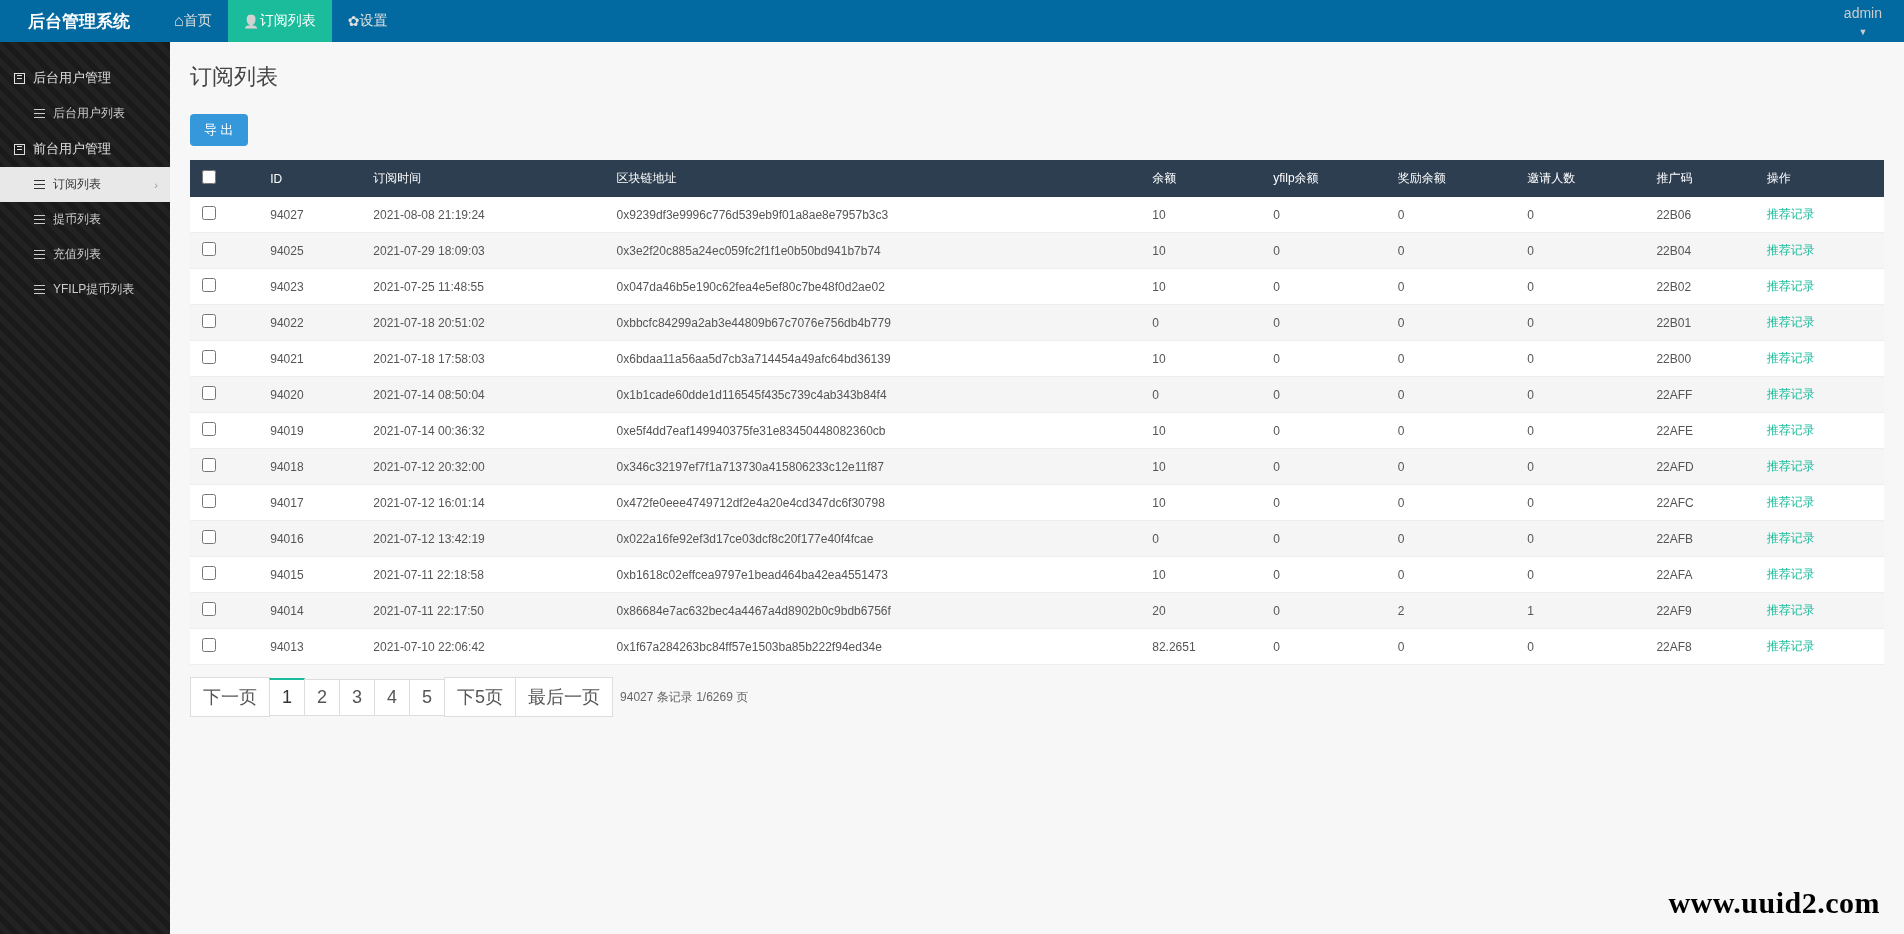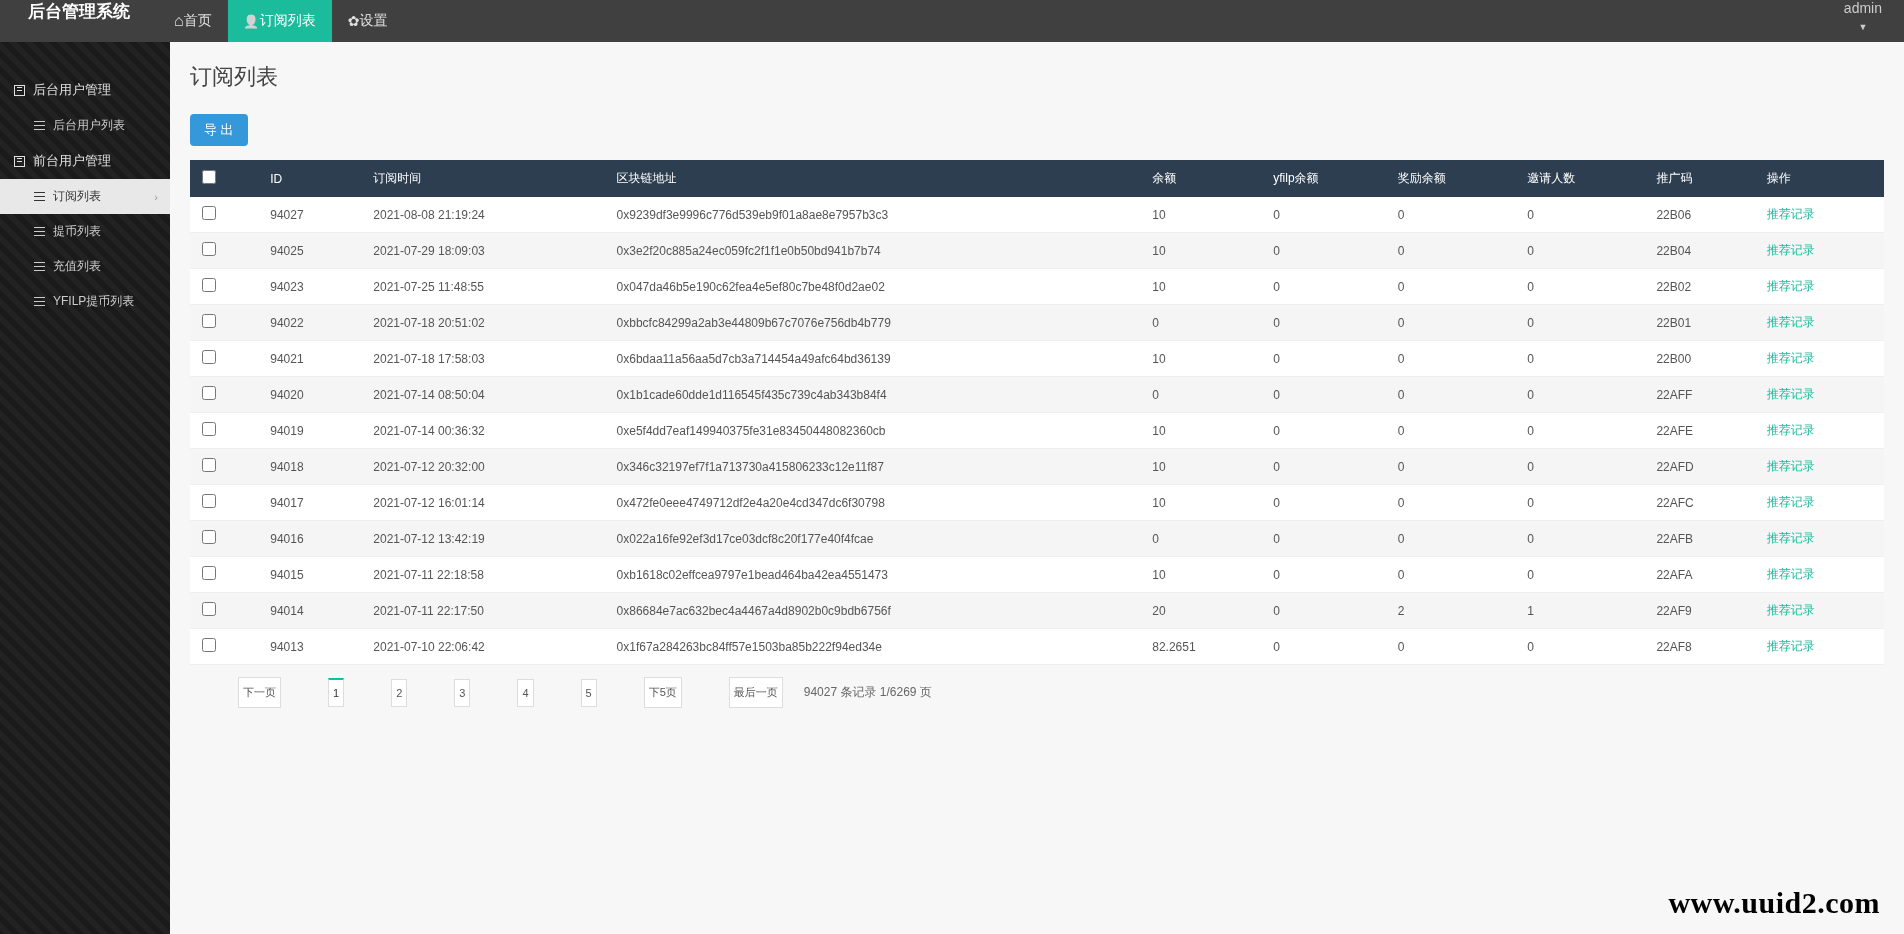--- a/index.html
+++ b/index.html
@@ -1,27 +1,27 @@
 <!DOCTYPE html>
 <html><head>
   <meta charset="utf-8">
   <style>
     * { margin: 0; padding: 0; box-sizing: border-box; }
     body { font-family: "Microsoft YaHei", Arial, sans-serif; font-size: 13px; background: #f4f4f4; color: #333; }
     
-    .top-nav { background: #404040; height: 42px; display: flex; color: #fff; position: relative; }
+    .top-nav { background: #0369a1; height: 42px; display: flex; align-items: center; color: #fff; position: relative; }
     .brand { font-size: 17px; font-weight: bold; padding: 0 28px; }
     .nav-items { display: flex; height: 100%; }
     .nav-item { display: flex; align-items: center; padding: 0 16px; cursor: pointer; color: #e0e0e0; font-size: 14px; }
     .nav-item.active { background: #1abc9c; color: #fff; }
     .user-menu { margin-left: auto; padding: 0 22px; display: flex; align-items: center; gap: 6px; cursor: pointer; color: #ccc; font-size: 14px; flex-direction: column; }
     
     .layout { display: flex; min-height: calc(100vh - 42px); }
     
-    .sidebar { width: 170px; background: #1a1a1a; background-image: linear-gradient(45deg, #1a1a1a 25%, #222 25%, #222 50%, #1a1a1a 50%, #1a1a1a 75%, #222 75%, #222); background-size: 16px 16px; color: #bbb; padding-top: 30px; }
+    .sidebar { width: 170px; background: #1a1a1a; background-image: linear-gradient(45deg, #1a1a1a 25%, #222 25%, #222 50%, #1a1a1a 50%, #1a1a1a 75%, #222 75%, #222); background-size: 16px 16px; color: #bbb; padding-top: 18px; }
     .side-group { padding: 9px 14px; display: flex; align-items: center; gap: 8px; font-size: 13px; color: #e0e0e0; cursor: pointer; }
     .side-item { padding: 9px 14px 9px 34px; display: flex; align-items: center; gap: 8px; cursor: pointer; font-size: 12px; color: #ccc; position: relative; }
     .side-item.active { background: #e8e8e8; color: #333; }
     .side-item .chev { position: absolute; right: 12px; color: #999; font-size: 11px; }
     .icon-sq { display: inline-block; width: 11px; height: 11px; border: 1px solid currentColor; position: relative; }
     .icon-sq::after { content: ''; position: absolute; left: 2px; top: 4px; right: 2px; height: 1px; background: currentColor; box-shadow: 0 -3px 0 currentColor; }
     .icon-list { display: inline-block; width: 11px; height: 9px; position: relative; }
     .icon-list::before { content: ''; position: absolute; left: 0; right: 0; top: 0; height: 1px; background: currentColor; box-shadow: 0 4px 0 currentColor, 0 8px 0 currentColor; }
     
     .content { flex: 1; padding: 20px 20px 20px 20px; background: #f7f7f7; }
@@ -31,23 +31,23 @@
     
     table { width: 100%; border-collapse: collapse; background: #fff; font-size: 12px; }
     thead { background: #2c3e50; color: #fff; }
     th { padding: 10px 12px; text-align: left; font-weight: normal; font-size: 12px; }
     td { padding: 9px 12px; border-bottom: 1px solid #eee; color: #555; }
     tbody tr:nth-child(even) { background: #f5f5f5; }
     .link { color: #1abc9c; cursor: pointer; }
     input[type=checkbox] { cursor: pointer; width: 14px; height: 14px; }
     
     .pagination { display: flex; align-items: center; gap: 0; margin-top: 12px; font-size: 13px; }
-    .page-btn { border: 1px solid #ddd; background: #fff; padding: 7px 4px; cursor: pointer; color: #555; font-size: 11px; margin-right: -1px; margin-left: 48px; }
+    .page-btn { border: 1px solid #ddd; background: #fff; padding: 7px 12px; cursor: pointer; color: #555; font-size: 18px; margin-right: -1px; }
     .page-btn.active { border-top: 2px solid #1abc9c; background: #fff; color: #333; }
-    .page-info { margin-left: 22px; color: #666; font-size: 12px; }
+    .page-info { margin-left: 8px; color: #666; font-size: 12px; }
     
     .watermark { position: fixed; bottom: 14px; right: 24px; font-family: "Times New Roman", serif; font-size: 30px; font-weight: bold; color: #000; letter-spacing: 0.5px; }
     
     .icon-home::before { content: "⌂"; font-size: 16px; }
     .icon-user::before { content: "👤"; font-size: 13px; filter: grayscale(1) brightness(2); }
     .icon-gear::before { content: "✿"; font-size: 14px; }
     .chev-down { font-size: 9px; }
   </style>
 </head>
 <body>

